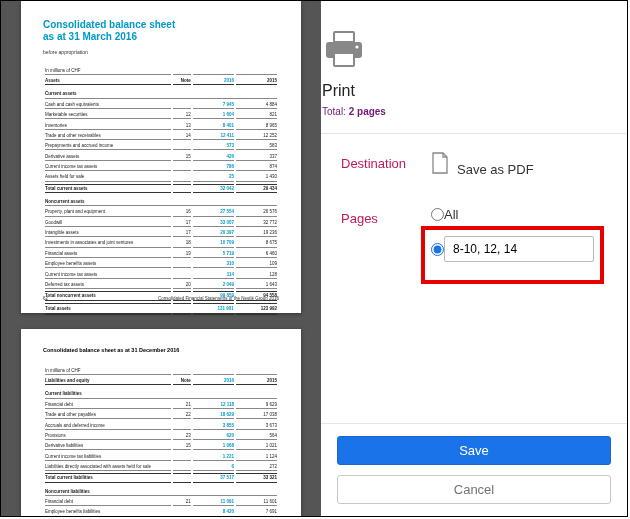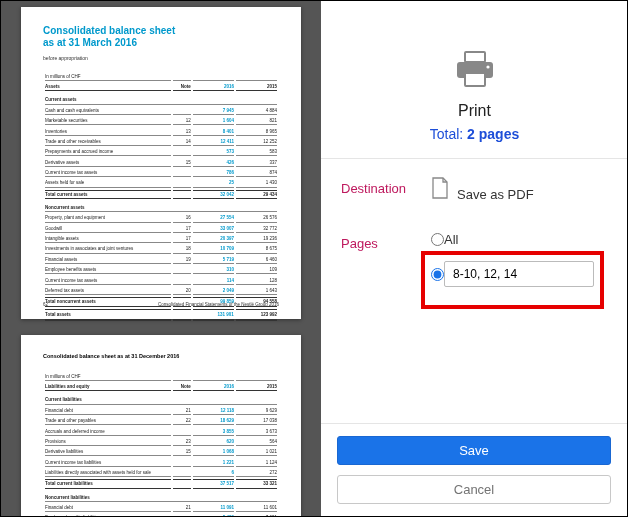--- a/index.html
+++ b/index.html
@@ -1,40 +1,40 @@
 <!DOCTYPE html>
 <html><head>
 <meta charset="utf-8">
 <style>
   * { box-sizing: border-box; margin: 0; padding: 0; }
   html, body { width: 630px; height: 519px; font-family: Arial, sans-serif; overflow: hidden; }
   .frame { width: 628px; height: 517px; border: 1px solid #000; display: flex; background: #fff; }
   .preview-pane { width: 320px; height: 100%; background: #555; overflow: hidden; padding: 0; position: relative; }
   .page { background: #fff; margin: 0 auto 16px auto; width: 280px; box-shadow: 0 1px 4px rgba(0,0,0,0.4); padding: 18px 22px 14px 22px; position: relative; }
-  .page.first { margin-top: 6px; height: 312px; }
+  .page.first { height: 312px; }
   .page.second { height: 300px; }
   .doc-title { color: #0099cc; font-size: 10px; font-weight: bold; line-height: 1.2; margin-bottom: 6px; }
   .doc-sub { font-size: 5px; color: #333; margin-bottom: 10px; }
   .tbl { width: 100%; font-size: 4.5px; color: #222; }
   .tbl .hdr td { border-bottom: 1px solid #333; padding: 1px 0; font-weight: bold; }
   .tbl .sec td { font-weight: bold; padding-top: 4px; }
   .tbl td { border-bottom: 0.5px solid #888; padding: 1.2px 0; }
   .tbl td.c1 { width: 55%; }
   .tbl td.c2 { width: 8%; text-align: right; }
   .tbl td.c3 { width: 18%; text-align: right; color: #0099cc; font-weight: bold; }
   .tbl td.c4 { width: 18%; text-align: right; }
   .tbl .total td { border-top: 1px solid #333; border-bottom: 1.5px solid #333; font-weight: bold; }
   .tbl .grand td { border-top: 1.5px solid #333; border-bottom: 2px solid #333; font-weight: bold; padding: 2px 0; }
   .page-footer { position: absolute; bottom: 12px; left: 22px; right: 22px; display: flex; justify-content: space-between; font-size: 4.5px; color: #333; }
 
   .panel { flex: 1; height: 100%; background: #fff; display: flex; flex-direction: column; font-size: 13px; color: #333; }
-  .panel-head { text-align: center; padding: 28px 0 16px 1px; border-bottom: 1px solid #e5e5e5; margin-top: 20px; }
+  .panel-head { text-align: left; padding: 28px 0 16px 1px; border-bottom: 1px solid #e5e5e5; }
   .printer-icon svg { width: 44px; height: 40px; }
   .panel-title { font-size: 16px; margin-top: 10px; color: #222; }
-  .panel-total { font-size: 14px; margin-top: 6px; color: #1d4ed8; }
+  .panel-total { font-size: 10px; margin-top: 6px; color: #701a75; }
   .panel-total b { font-weight: bold; }
   .options { padding: 18px 20px; flex: 1; }
   .row { display: flex; margin-bottom: 20px; }
   .row-label { width: 90px; font-size: 13px; color: #be185d; padding-top: 4px; }
   .row-body { flex: 1; }
   .dest-line { display: flex; align-items: flex-end; gap: 8px; font-size: 13px; color: #333; margin-bottom: 10px; }
   .pdf-icon svg { width: 18px; height: 22px; }
   .btn { display: inline-block; border: 1px solid #c8c8c8; background: #f7f7f7; border-radius: 3px; padding: 5px 12px; font-size: 12px; cursor: pointer; color: #333; }
   .radio-row { display: flex; align-items: center; margin-bottom: 10px; font-size: 13px; }
   input[type=radio] { width: 13px; height: 13px; accent-color: #1a73e8; }

